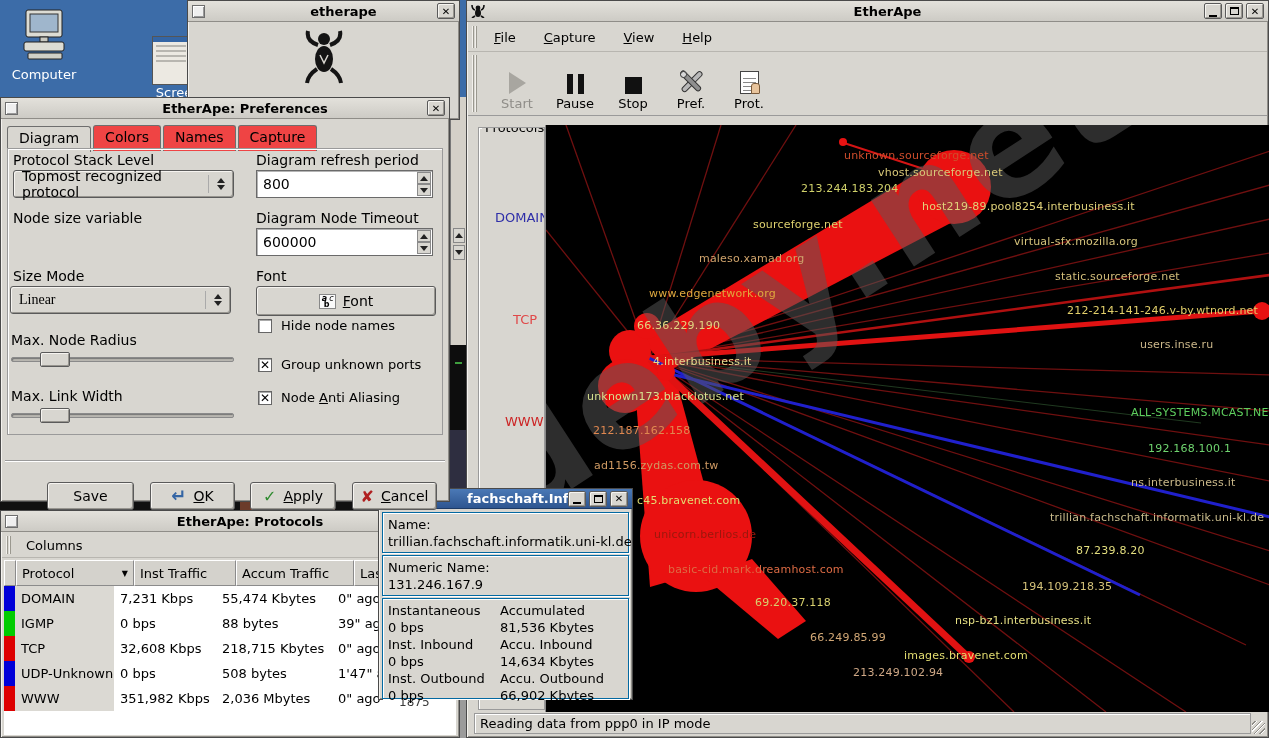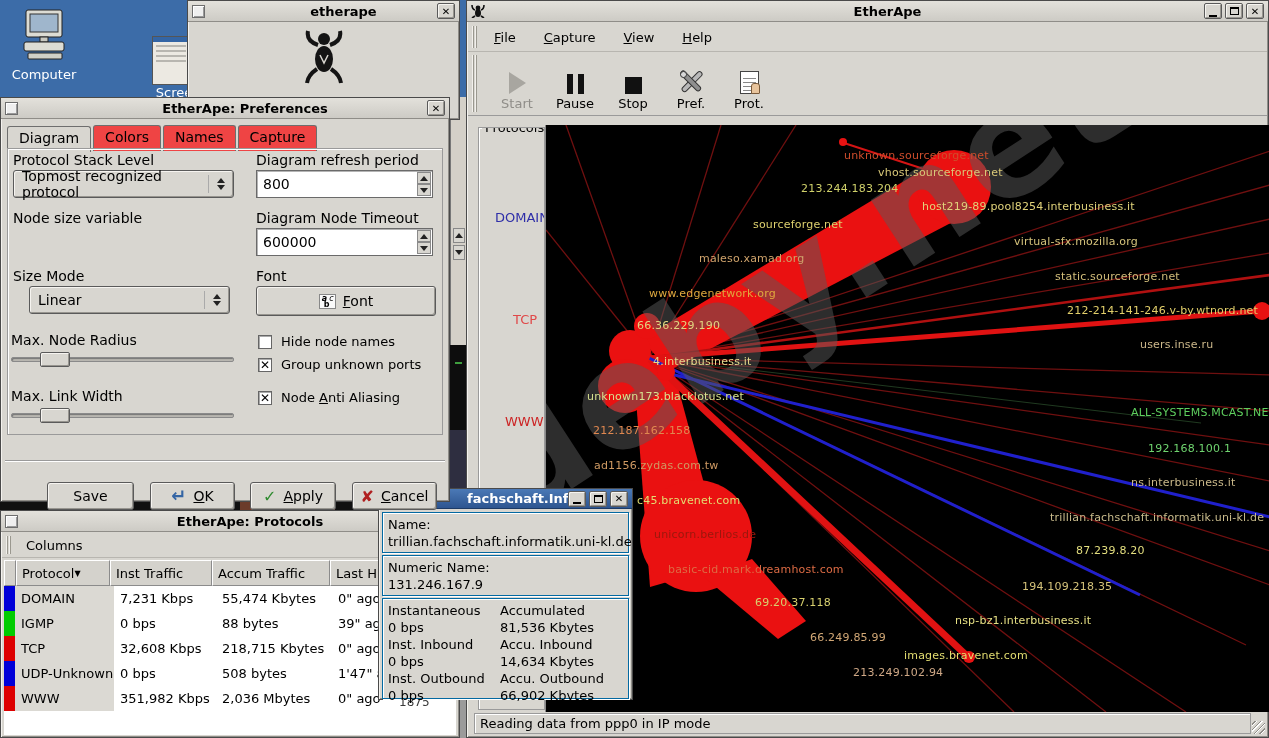--- a/index.html
+++ b/index.html
@@ -356,21 +356,21 @@
   <div class="titlebar">
     <div class="winicon"></div>
     <div class="ttext">EtherApe: Protocols</div>
   </div>
   <div class="menubar">
     <div class="grip"></div>
     <span>Columns</span>
   </div>
   <div class="phead">
     <div class="th" style="width:11px;"></div>
-    <div class="th" style="width:94px;justify-content:flex-start;">
+    <div class="th" style="width:118px;justify-content:space-between;">
       <span>Protocol</span>
         <span style="font-size:8px;">▼</span>
     </div>
     <div class="th" style="width:102px;">
         <span>Inst Traffic</span>
       </div>
     <div class="th" style="width:118px;">
         <span>Accum Traffic</span>
       </div>
     <div class="th" style="flex:1;">
@@ -502,21 +502,21 @@
           <span class="spinbtn">
             <i class="tri-up"></i>
           </span>
           <span class="spinbtn">
             <i class="tri-dn"></i>
           </span>
         </span>
     </div>
 
     <div class="flabel" style="left:12px;top:148px;">Size Mode</div>
-    <div class="combo" style="left:28px;top:166px;width:201px;height:28px;">
+    <div class="combo" style="left:9px;top:166px;width:221px;height:28px;font-family:Liberation Serif, serif;">
       <span>Linear</span>
       <span class="arrows">
           <i class="tri-up"></i>
           <i class="tri-dn"></i>
         </span>
     </div>
     <div class="flabel" style="left:255px;top:148px;">Font</div>
     <div class="btn" style="position:absolute;left:255px;top:166px;width:180px;height:30px;">
       <span class="fonticon">
           <b>a</b>
@@ -528,21 +528,21 @@
 
     <div class="flabel" style="left:10px;top:212px;">Max. Node Radius</div>
     <div class="slider-track" style="left:10px;top:237px;width:223px;">
       <div class="slider-handle" style="left:28px;"></div>
     </div>
     <div class="flabel" style="left:10px;top:268px;">Max. Link Width</div>
     <div class="slider-track" style="left:10px;top:293px;width:223px;">
       <div class="slider-handle" style="left:28px;"></div>
     </div>
 
-    <div style="position:absolute;left:257px;top:214px;display:flex;gap:9px;align-items:center;">
+    <div style="position:absolute;left:257px;top:198px;display:flex;gap:9px;align-items:center;">
       <span class="checkbox"></span>
       <span>Hide node names</span>
     </div>
     <div style="position:absolute;left:257px;top:237px;display:flex;gap:9px;align-items:center;">
       <span class="checkbox">✕</span>
       <span>Group unknown ports</span>
     </div>
     <div style="position:absolute;left:257px;top:270px;display:flex;gap:9px;align-items:center;">
       <span class="checkbox">✕</span>
       <span>Node <span class="u">A</span>nti Aliasing</span>

